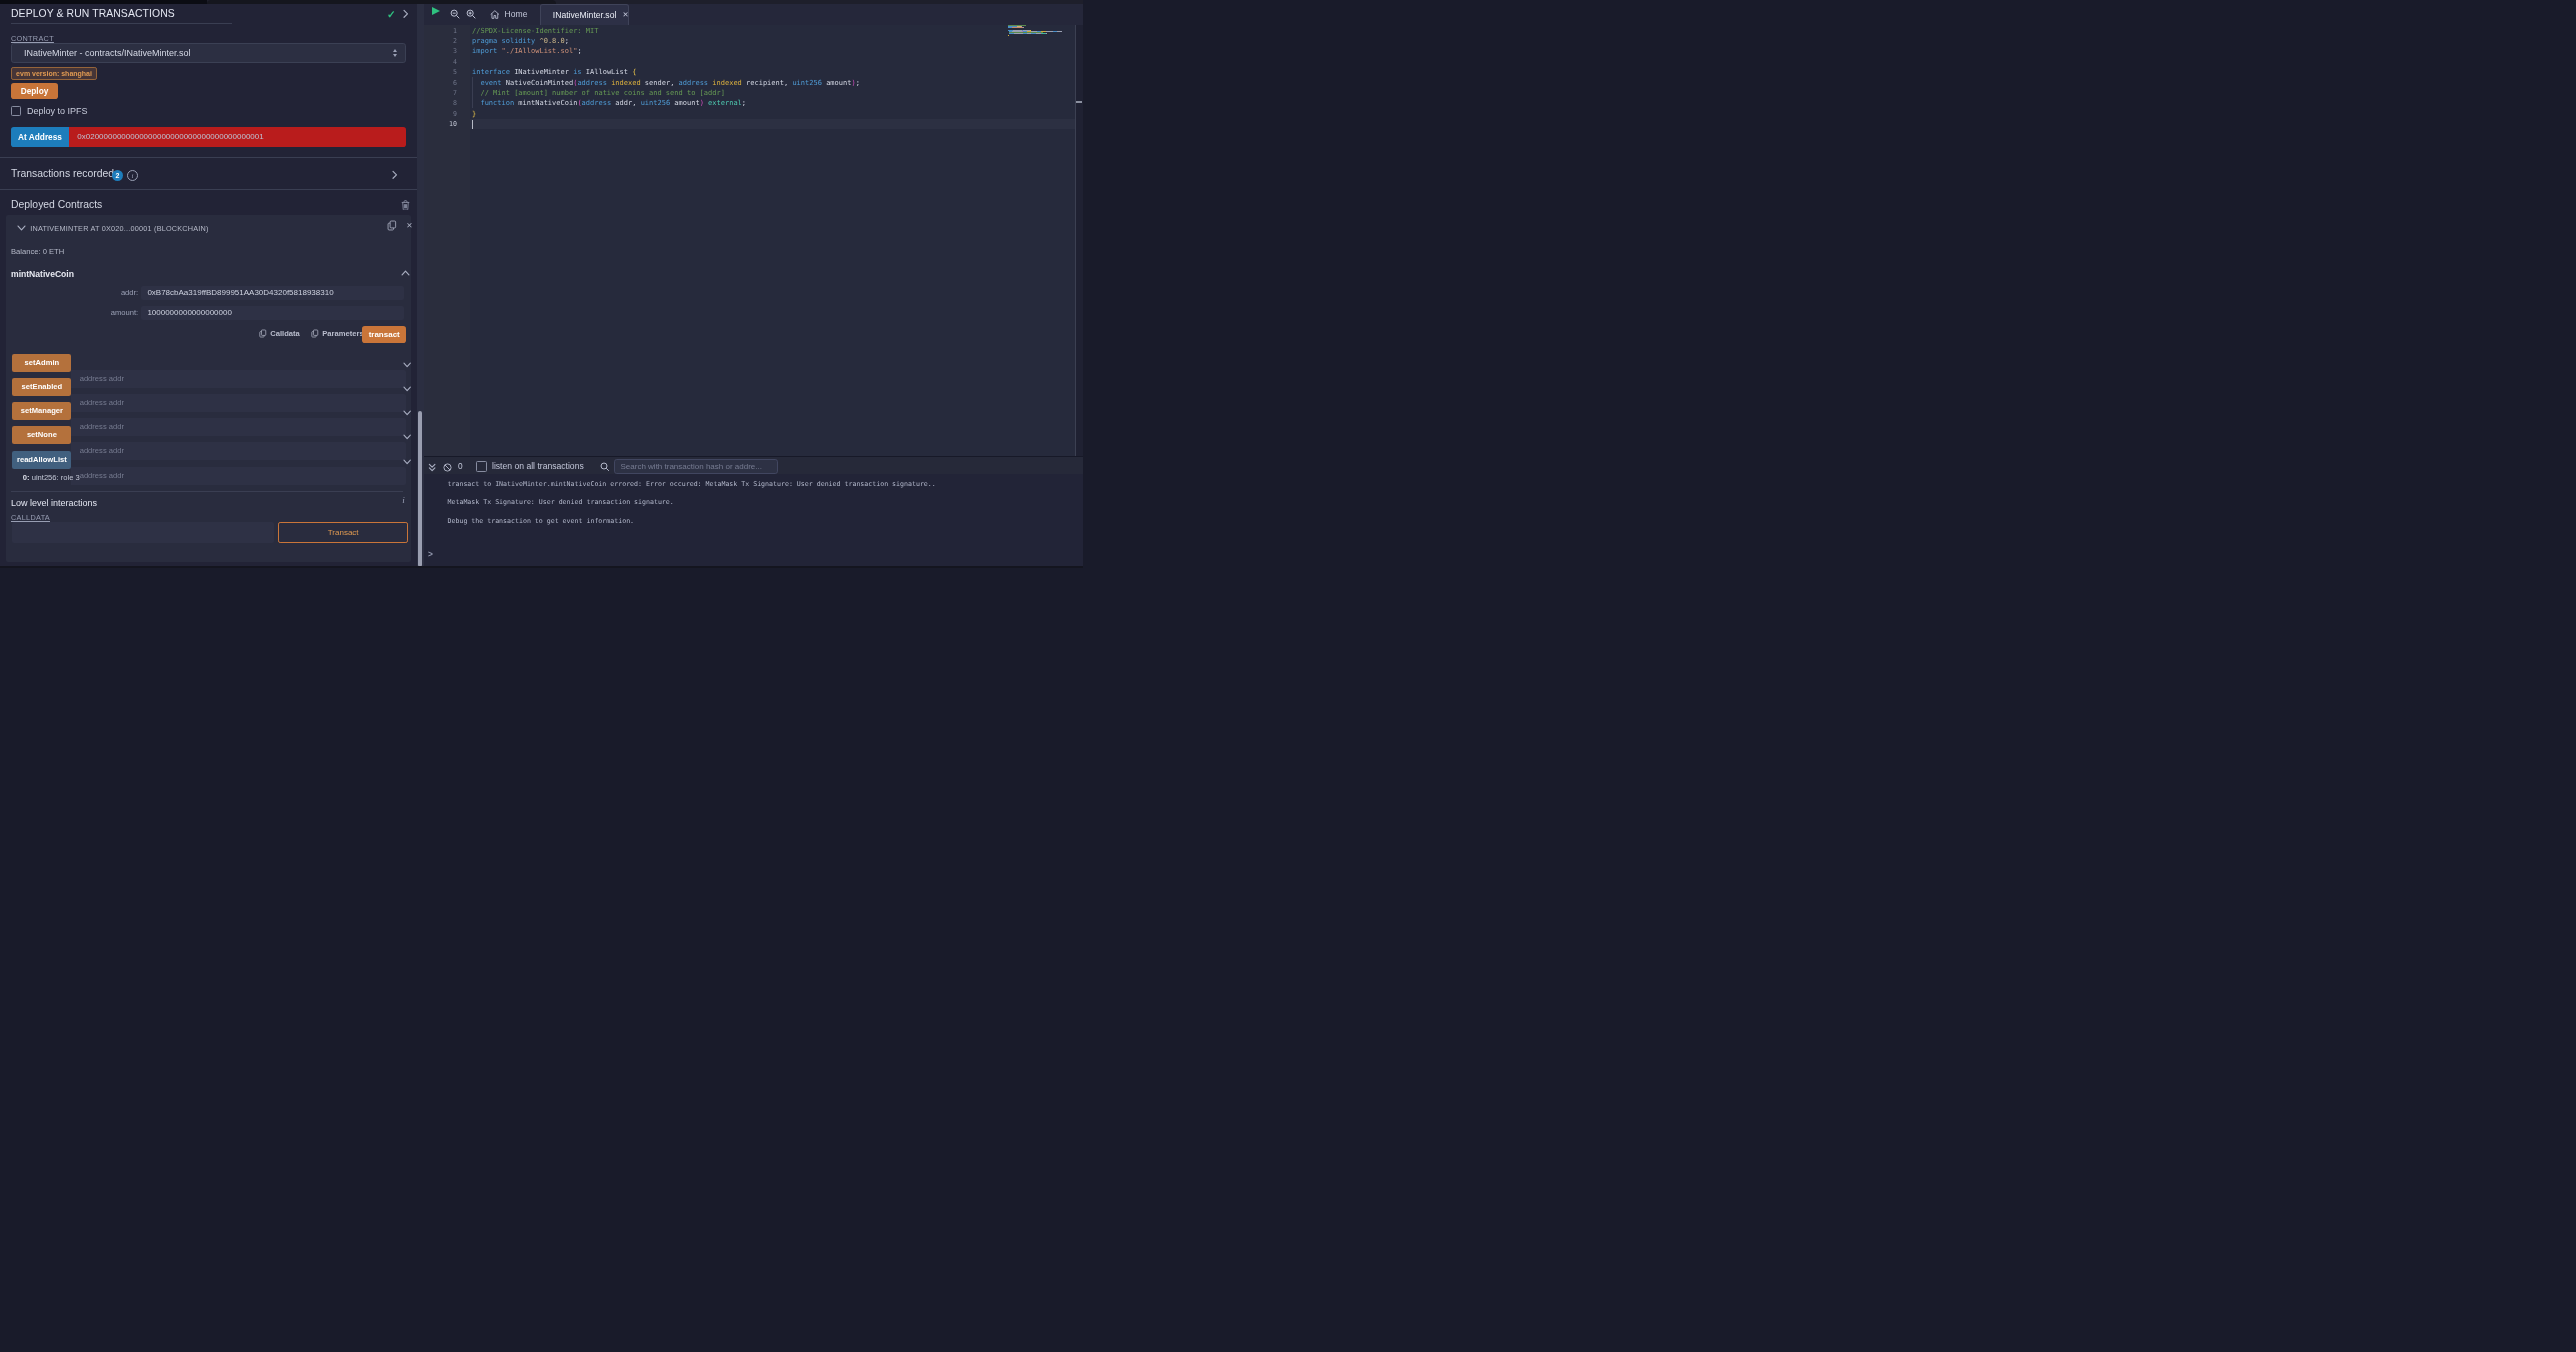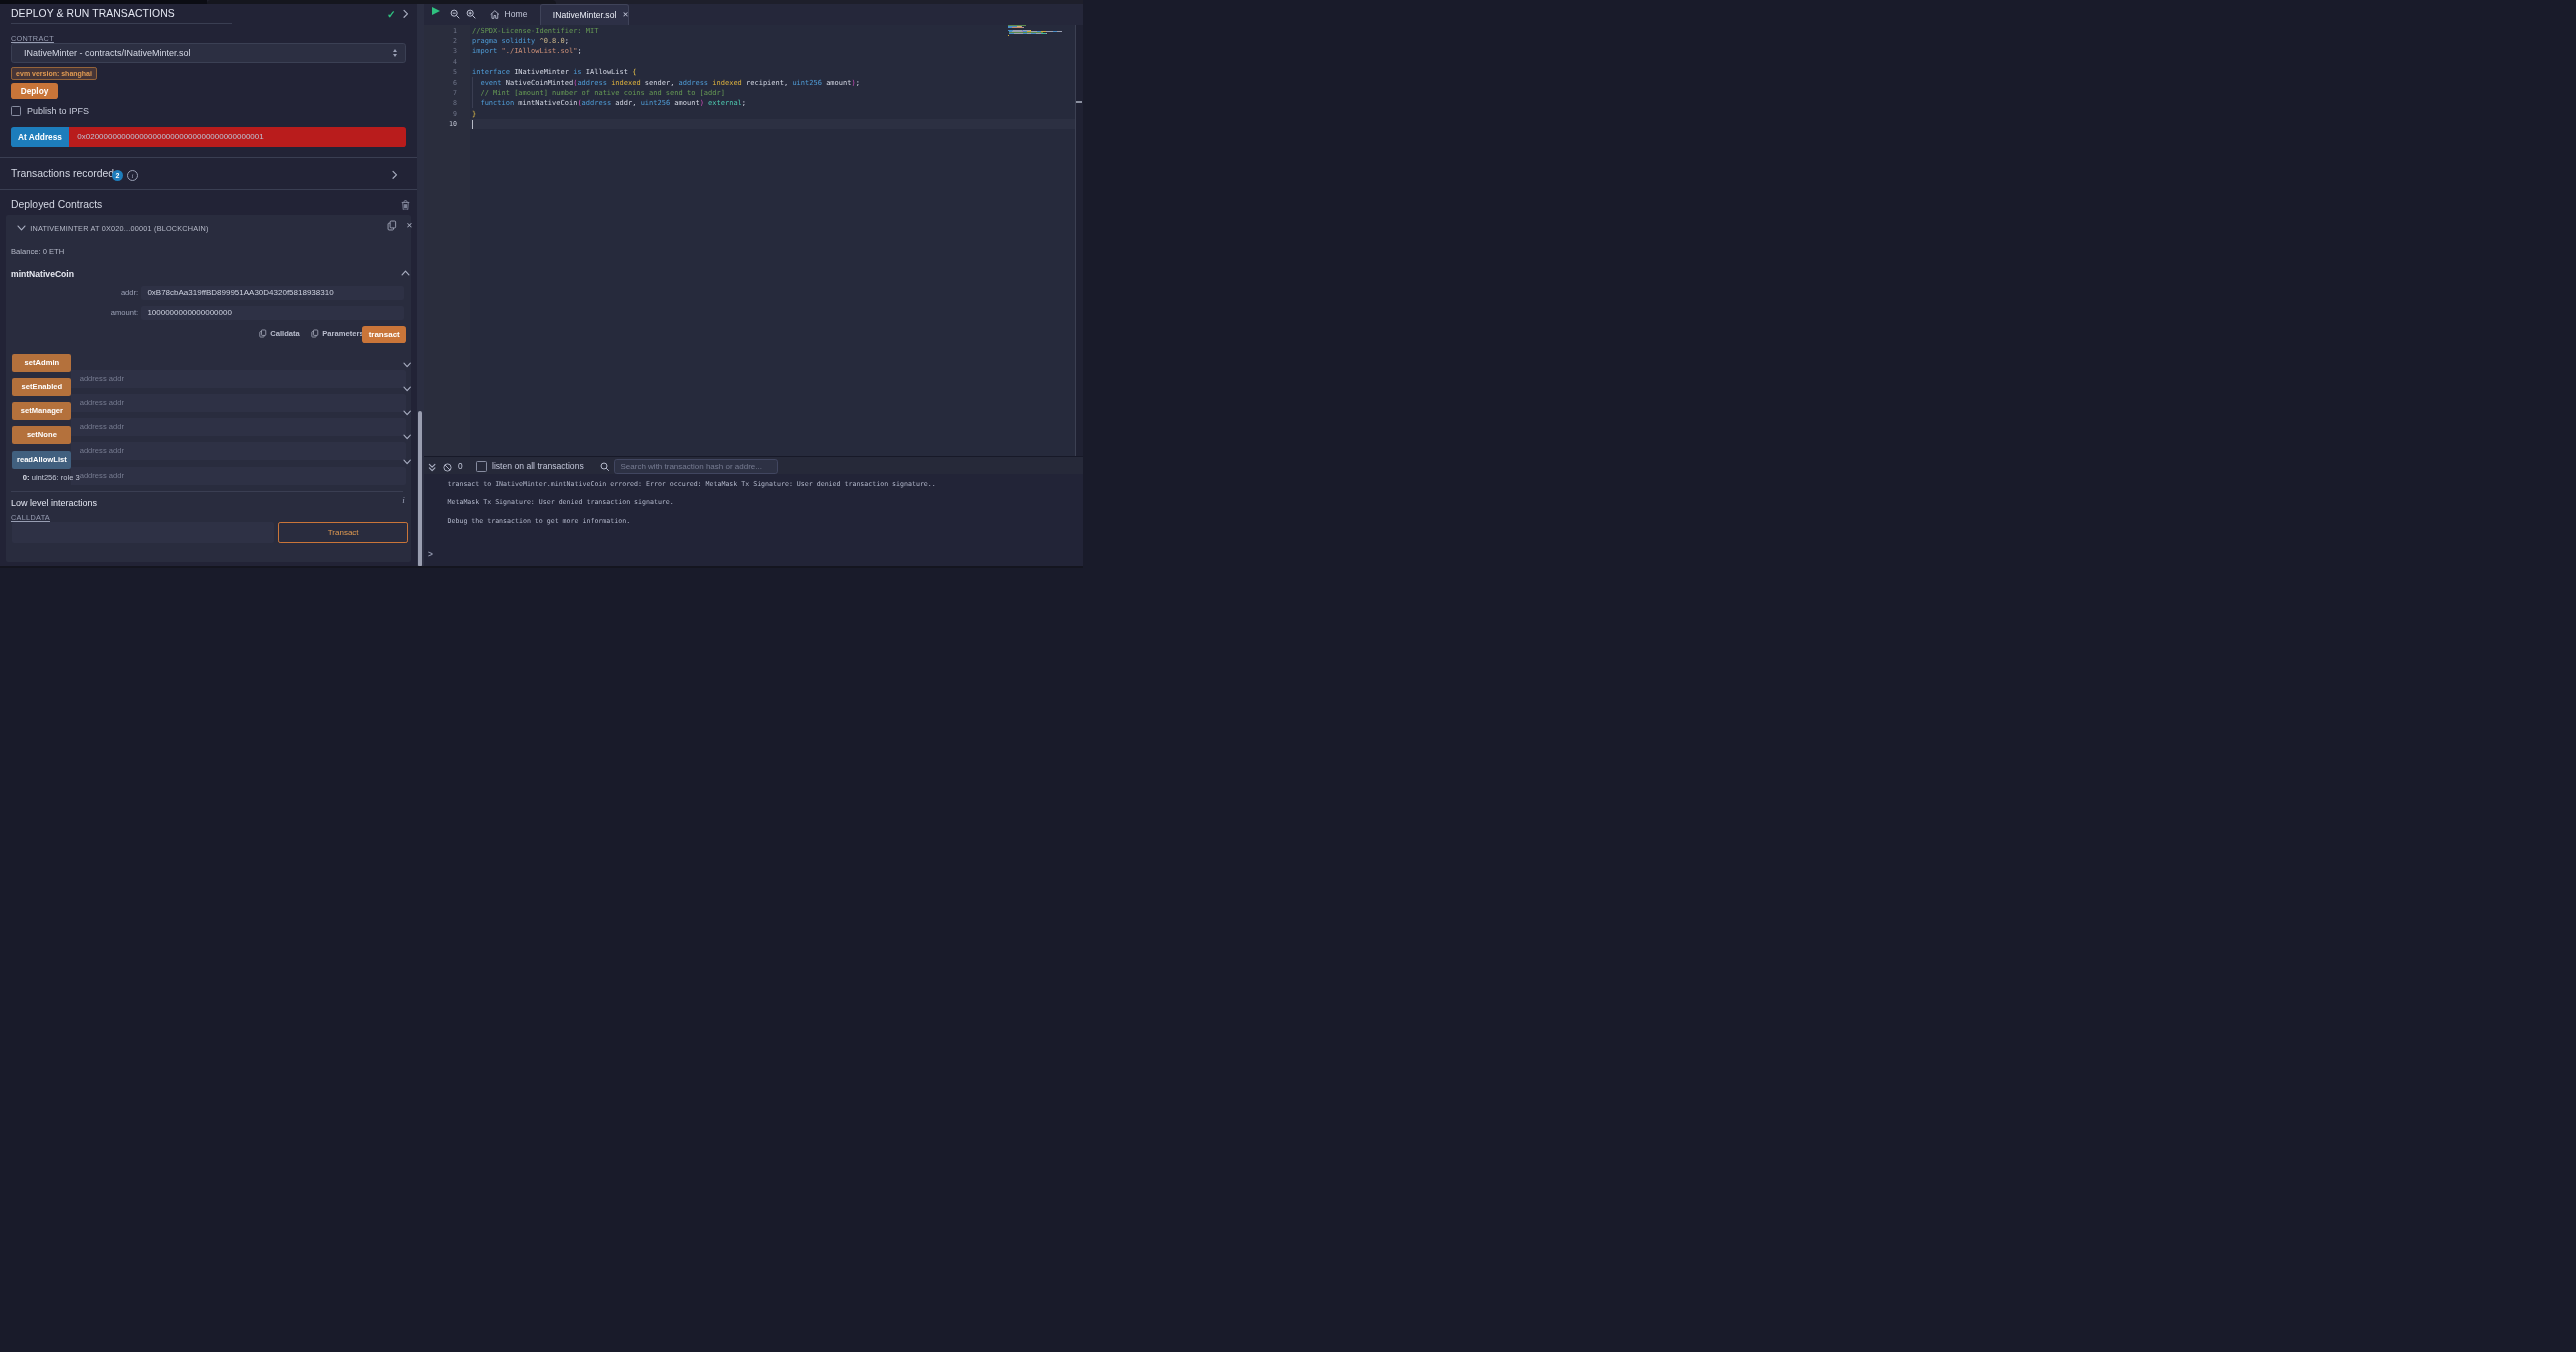--- a/index.html
+++ b/index.html
@@ -127,21 +127,21 @@
           <div class="spin-up"></div>
           <div class="spin-down"></div>
         </span>
     </div>
     <div class="evm-badge">evm version: shanghai</div>
 
     <div id="deploy-btn" class="btn btn-orange">Deploy</div>
 
     <div id="publish-row">
       <div class="checkbox"></div>
-      <span>Publish to IPFS</span>
+      <span>Deploy to IPFS</span>
     </div>
 
     <div id="ataddress-row">
       <div id="ataddress-btn" class="btn btn-blue">At Address</div>
       <div id="ataddress-input">0x0200000000000000000000000000000000000001</div>
     </div>
 
     <div class="divider" style="left:0; top:153px; width:417px;"></div>
 
     <div id="tx-recorded-row">
@@ -383,20 +383,20 @@
             <path d="M9 9 L12.8 12.8"></path>
           </g>
         </svg>
     </span>
     <div id="search-input">Search with transaction hash or addre...</div>
   </div>
   <div id="term-content">
     <div id="term-msgs">
         <div class="term-msg" style="top: 5.5px;">transact to INativeMinter.mintNativeCoin errored: Error occured: MetaMask Tx Signature: User denied transaction signature..</div>
         <div class="term-msg" style="top: 24px;">MetaMask Tx Signature: User denied transaction signature.</div>
-        <div class="term-msg" style="top: 43px;">Debug the transaction to get more information.</div>
+        <div class="term-msg" style="top: 43px;">Debug the transaction to get event information.</div>
       </div>
     <div id="term-prompt">&gt;</div>
   </div>
 
   <div id="bottom-strip"></div>
 </div>
 
 
 </body></html>

